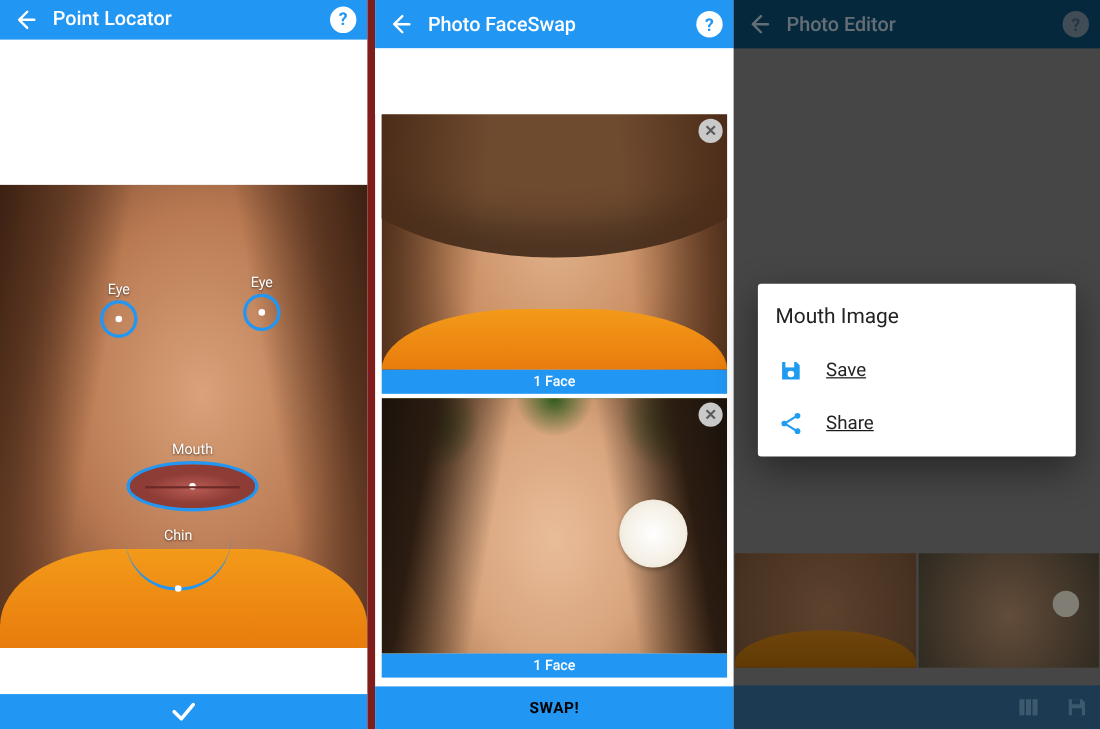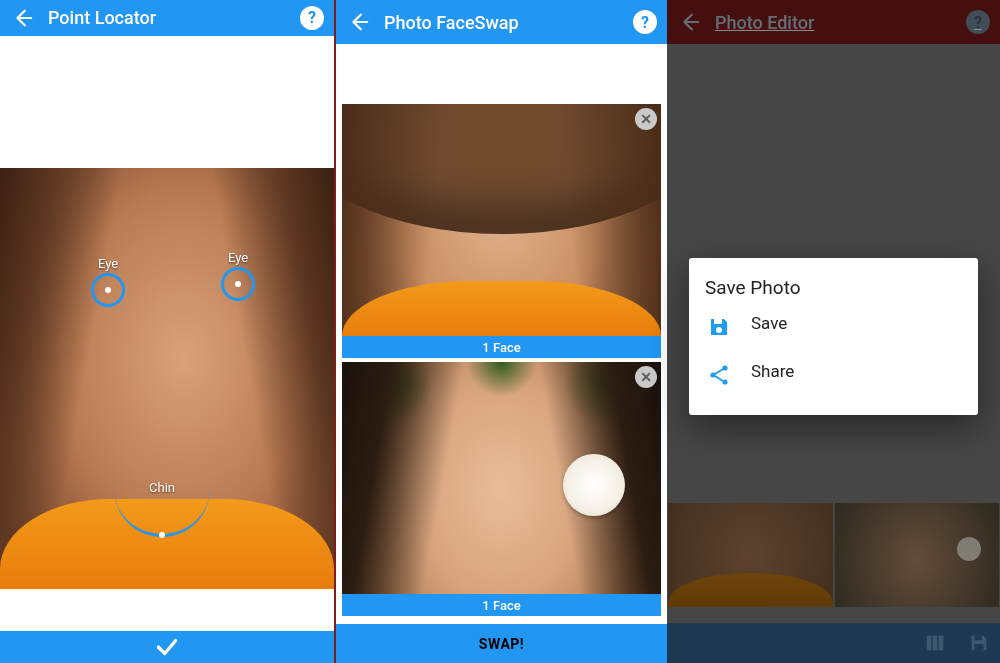--- a/index.html
+++ b/index.html
@@ -75,21 +75,21 @@
     border-radius:0 0 100px 100px;
     position:relative;
     margin-top:-6px;
   }
   .chin-arc .dot { position:absolute; left:50%; bottom:-4px; transform:translateX(-50%); }
   .p1 .bottom-bar {
     height: 39px; background:#2196f3; display:flex; align-items:center; justify-content:center; cursor:pointer;
   }
 
   
-  .p2 { width: 333px; border-left:2px solid #7f1d1d; }
+  .p2 { width: 333px; border-left:7px solid #7f1d1d; }
   .p2 .gap { height: 60px; background:#fff; }
   .p2 .column { flex:1; display:flex; flex-direction:column; padding: 0 6px; }
   .card { position:relative; background:#fff; margin-bottom:4px; }
   .card .img { width:100%; overflow:hidden; position:relative; }
   .card .close-x {
     position:absolute; top:4px; right:4px; width:22px; height:22px; border-radius:50%;
     background:#c9c9c9; color:#5b5b5b; font-size:14px; font-weight:700;
     display:flex; align-items:center; justify-content:center; cursor:pointer;
   }
   .card .face-strip { height:22px; background:#2196f3; color:#fff; font-size:13px; font-weight:500;
@@ -143,21 +143,21 @@
   }
 
   .p2 .swap-bar {
     height: 39px; background:#2196f3; color:#000000; font-size:14px; font-weight:700;
     display:flex; align-items:center; justify-content:center; cursor:pointer;
     letter-spacing:.5px;
   }
 
   
   .p3 { width: 333px; background:#808080; position:relative; }
-  .p3 .header { background:#7f1d1d;text-decoration:underline; }
+  .p3 .header { background:#0c4a6e; }
   .p3 .header .title { color:#b7c8d6; }
   .p3 .header .back svg path { stroke:#b7c8d6; }
   .p3 .header .help { background:#768b9d; color:#4b6277; }
   .p3 .content { position:absolute; inset:44px 0 0 0; }
   .p3 .thumb-row { position:absolute; left:0; right:0; bottom:56px; height:104px; display:flex; }
   .p3 .thumb { flex:1; margin:0 1px; position:relative; overflow:hidden; }
   .p3 .thumb1 { background:
       radial-gradient(ellipse 120px 140px at 50% 50%, #a97a55 0%, #6e4a2e 100%);
   }
   .p3 .thumb1::after{ content:""; position:absolute; left:0; right:0; bottom:0; height:34px;
@@ -175,21 +175,21 @@
     background:#356a98; display:flex; align-items:center; justify-content:flex-end; padding:0 10px; gap:22px;
   }
   .p3 .scrim { position:absolute; inset:0; background:rgba(0,0,0,.45); }
 
   .dialog {
     position:absolute; top:258px; left:22px; right:22px;
     background:#fff; border-radius:3px; box-shadow:0 12px 36px rgba(0,0,0,.45);
     padding:18px 16px 6px;
   }
   .dialog-title { font-size:19px; color:#222; margin-bottom:14px; }
-  .dialog-row { display:flex; align-items:flex-start; height:48px; cursor:pointer; }
+  .dialog-row { display:flex; align-items:center; height:48px; cursor:pointer;text-decoration:underline; }
   .dialog-row .d-icon { width:28px; height:28px; display:flex; align-items:center; justify-content:center; color:#1e9df0; margin-right:18px; }
   .dialog-row .d-label { font-size:17px; color:#222; }
 
   
   svg { display:block; }
 </style>
 </head>
 <body>
 
 <div class="panel p1">
@@ -219,20 +219,26 @@
       </div>
     </div>
 
     <div class="marker" style="left:238px; top:82px;">
       <span>Eye</span>
       <div class="eye-circle" style="margin-left:auto;margin-right:auto;">
         <div class="dot"></div>
       </div>
     </div>
 
+    <div class="marker" style="left:175px; top:234px;">
+      <span>Mouth</span>
+      <div class="mouth-oval" style="margin-left:auto;margin-right:auto;">
+        <div class="dot"></div>
+      </div>
+    </div>
 
     <div class="marker" style="left:162px; top:312px;">
       <span>Chin</span>
       <div class="chin-arc" style="margin-left:auto;margin-right:auto;">
         <div class="dot"></div>
       </div>
     </div>
   </div>
 
   <div class="bottom-bar">
@@ -324,21 +330,21 @@
         <path d="M4 4 H17 L20 7 V20 H4 Z" fill="#6fa2c8"></path>
         <rect x="7" y="4" width="8" height="5" fill="#356a98"></rect>
         <rect x="7" y="13" width="10" height="7" fill="#356a98"></rect>
       </svg>
     </div>
   </div>
 
   <div class="scrim"></div>
 
   <div class="dialog">
-    <div class="dialog-title">Save Photo</div>
+    <div class="dialog-title">Mouth Image</div>
 
     <div class="dialog-row">
       <span class="d-icon">
         <svg width="24" height="24" viewBox="0 0 24 24">
           <path d="M4 4 H17 L20 7 V20 H4 Z" fill="#1e9df0"></path>
           <rect x="7" y="4" width="8" height="5" fill="#fff"></rect>
           <circle cx="12" cy="15" r="3" fill="#fff"></circle>
         </svg>
       </span>
       <span class="d-label">Save</span>

